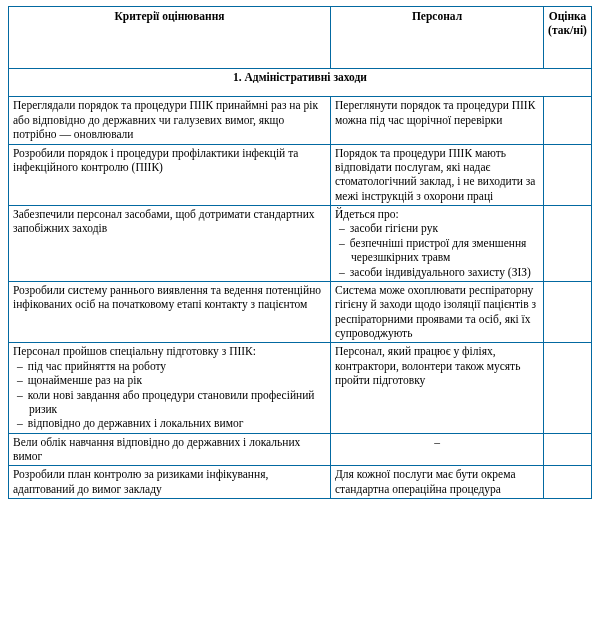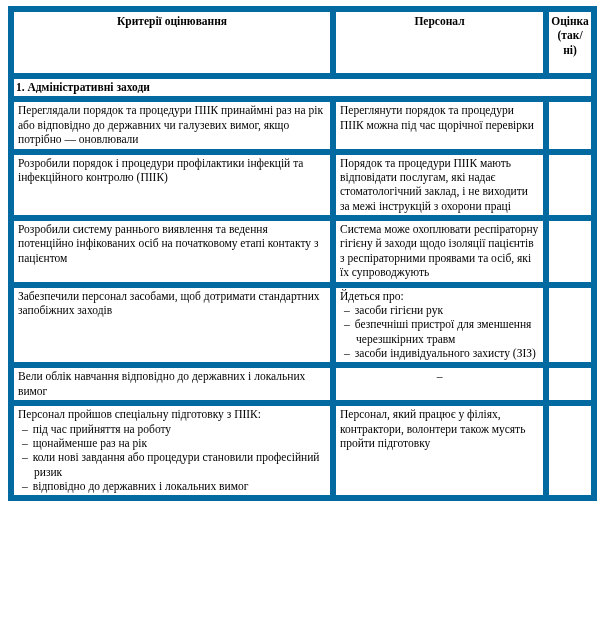--- a/index.html
+++ b/index.html
@@ -16,42 +16,43 @@
   }
   table.assessment {
     border-collapse: collapse;
     table-layout: fixed;
     width: 583px;
   }
   col.c1 { width: 322px; }
   col.c2 { width: 213px; }
   col.c3 { width: 48px; }
   th, td {
-    border: 6px solid #0369a1;
+    border: 1px solid #0369a1;
     vertical-align: top;
     padding: 1px 4px 2px 4px;
     font-size: 11.5px;
     line-height: 1.25;
     overflow: hidden;
   }
   thead th {
     font-weight: bold;
     text-align: center;
     height: 57px;
     padding-top: 2px;
   }
   th.score-h {
     padding-left: 2px;
     padding-right: 2px;
     overflow-wrap: anywhere;
     margin-top: 9px;
   }
   tr.section-row td {
     font-weight: bold;
-    padding: 1px 2px 2px 2px;
+    text-align: center;
+    padding: 1px 2px 12px 2px;
   }
   .centered-dash {
     text-align: center;
   }
   .list-item {
     padding-left: 16px;
     text-indent: -12px;
   }
   .list-item::before {
     content: "\2013";
@@ -92,56 +93,65 @@
           <td>
             <div>Розробили порядок і процедури профілактики інфекцій та інфекційного контролю (ПІІК)</div>
           </td>
           <td>
             <div>Порядок та процедури ПІІК мають відповідати послугам, які надає стоматологічний заклад, і не виходити за межі інструкцій з охорони праці</div>
           </td>
           <td></td>
         </tr>
         <tr>
           <td>
-            <div>Розробили систему раннього виявлення та ведення потенційно інфікованих осіб на початковому етапі контакту з пацієнтом</div>
-          </td>
-          <td>
-            <div>Система може охоплювати респіраторну гігієну й заходи щодо ізоляції пацієнтів з респіраторними проявами та осіб, які їх супроводжують</div>
-          </td>
-          <td></td>
-        </tr>
-        <tr>
-          <td>
             <div>Забезпечили персонал засобами, щоб дотримати стандартних запобіжних заходів</div>
           </td>
           <td>
             <div>Йдеться про:</div>
             <div class="list-item">засоби гігієни рук</div>
             <div class="list-item">безпечніші пристрої для зменшення черезшкірних травм</div>
             <div class="list-item">засоби індивідуального захисту (ЗІЗ)</div>
           </td>
           <td></td>
         </tr>
         <tr>
           <td>
-            <div>Вели облік навчання відповідно до державних і локальних вимог</div>
+            <div>Розробили систему раннього виявлення та ведення потенційно інфікованих осіб на початковому етапі контакту з пацієнтом</div>
           </td>
           <td>
-            <div class="centered-dash">–</div>
+            <div>Система може охоплювати респіраторну гігієну й заходи щодо ізоляції пацієнтів з респіраторними проявами та осіб, які їх супроводжують</div>
           </td>
           <td></td>
         </tr>
         <tr>
           <td>
             <div>Персонал пройшов спеціальну підготовку з ПІІК:</div>
             <div class="list-item">під час прийняття на роботу</div>
             <div class="list-item">щонайменше раз на рік</div>
             <div class="list-item">коли нові завдання або процедури становили професійний ризик</div>
             <div class="list-item">відповідно до державних і локальних вимог</div>
           </td>
           <td>
             <div>Персонал, який працює у філіях, контрактори, волонтери також мусять пройти підготовку</div>
           </td>
           <td></td>
         </tr>
+        <tr>
+          <td>
+            <div>Вели облік навчання відповідно до державних і локальних вимог</div>
+          </td>
+          <td>
+            <div class="centered-dash">–</div>
+          </td>
+          <td></td>
+        </tr>
+        <tr>
+          <td>
+            <div>Розробили план контролю за ризиками інфікування, адаптований до вимог закладу</div>
+          </td>
+          <td>
+            <div>Для кожної послуги має бути окрема стандартна операційна процедура</div>
+          </td>
+          <td></td>
+        </tr>
       </tbody>
   </table>
 </div>
 
 </body></html>

